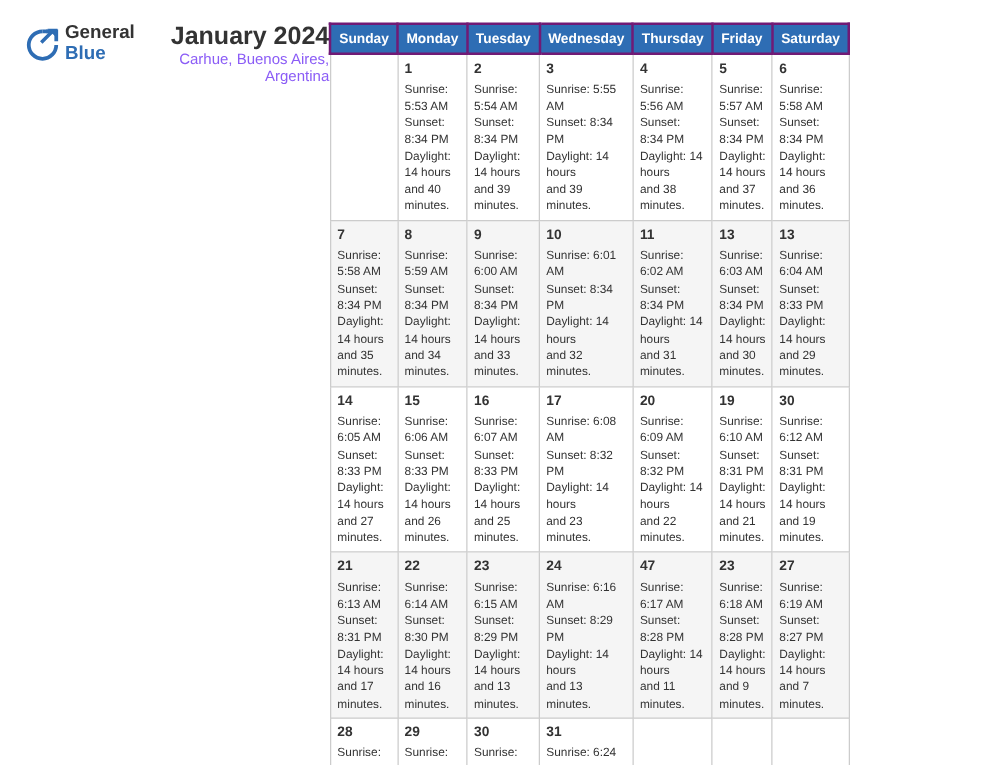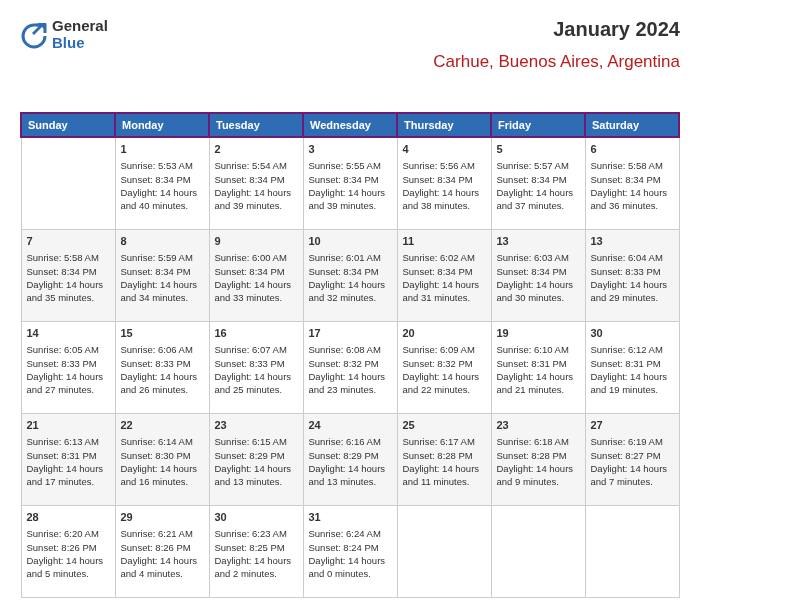--- a/index.html
+++ b/index.html
@@ -8,22 +8,21 @@
       background: #fff;
       width: 792px;
       height: 612px;
       overflow: hidden;
     }
     .page {
       width: 700px;
       height: 612px;
       padding: 18px 20px 14px 20px;
       display: flex;
-      flex-direction: column;
-      gap: 30px;
+      flex-direction: row;
     }
     .header {
       display: flex;
       justify-content: space-between;
       align-items: flex-start;
       margin-bottom: 10px;
     }
     .logo {
       display: flex;
       align-items: center;
@@ -51,23 +50,22 @@
     .title-block {
       text-align: right;
     }
     .cal-title {
       font-size: 20px;
       font-weight: bold;
       color: #333;
       line-height: 1.1;
     }
     .cal-subtitle {
-      font-size: 17px;
-      color: #b91c1c;
-      margin-top: 12px;
+      font-size: 12px;
+      color: #8b5cf6;
     }
     .calendar {
       flex: 1;
       border-collapse: collapse;
       width: 100%;
       font-size: 10px;
     }
     .calendar th {
       background: #2e6db4;
       color: #fff;
@@ -238,21 +236,21 @@
           </td>
           <td>
             <span class="day-num">23</span>
             <div class="day-info">Sunrise: 6:15 AM<br>Sunset: 8:29 PM<br>Daylight: 14 hours<br>and 13 minutes.</div>
           </td>
           <td>
             <span class="day-num">24</span>
             <div class="day-info">Sunrise: 6:16 AM<br>Sunset: 8:29 PM<br>Daylight: 14 hours<br>and 13 minutes.</div>
           </td>
           <td>
-            <span class="day-num">25</span>
+            <span class="day-num">47</span>
             <div class="day-info">Sunrise: 6:17 AM<br>Sunset: 8:28 PM<br>Daylight: 14 hours<br>and 11 minutes.</div>
           </td>
           <td>
             <span class="day-num">23</span>
             <div class="day-info">Sunrise: 6:18 AM<br>Sunset: 8:28 PM<br>Daylight: 14 hours<br>and 9 minutes.</div>
           </td>
           <td>
             <span class="day-num">27</span>
             <div class="day-info">Sunrise: 6:19 AM<br>Sunset: 8:27 PM<br>Daylight: 14 hours<br>and 7 minutes.</div>
           </td>

